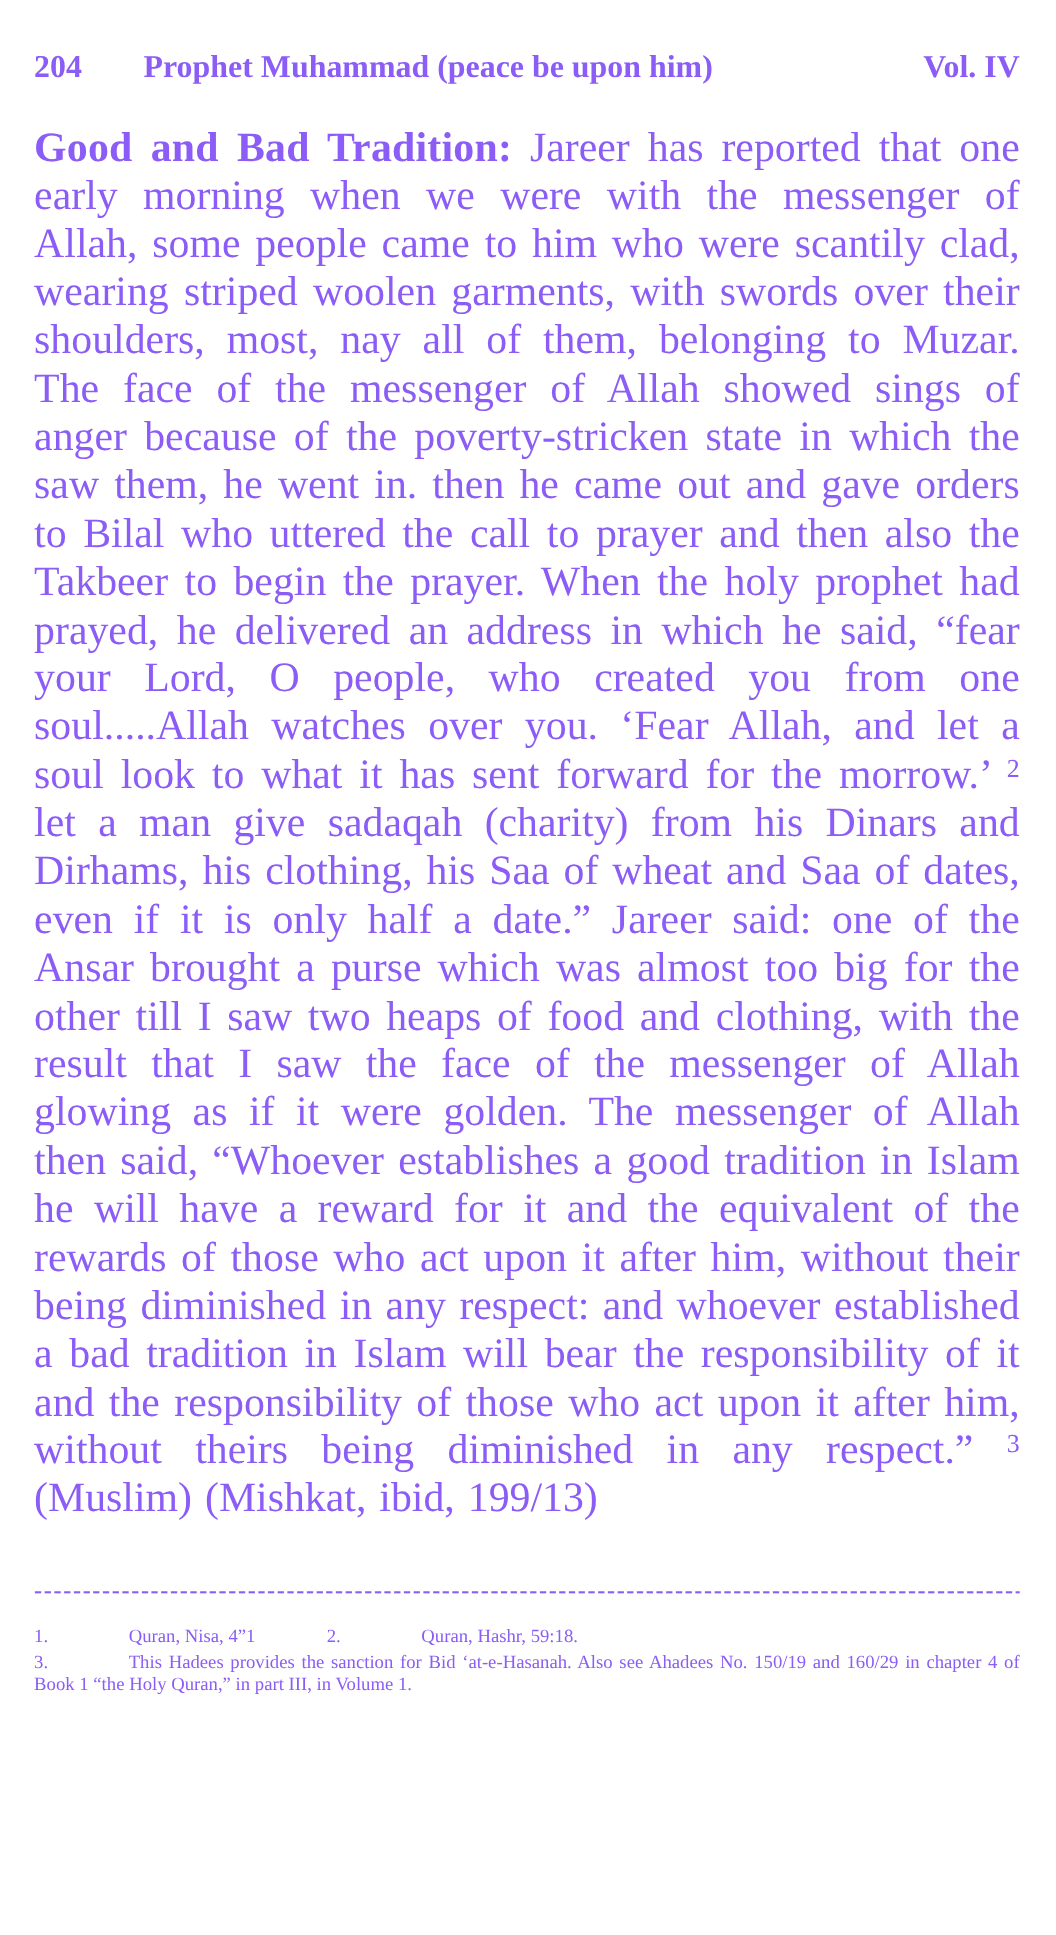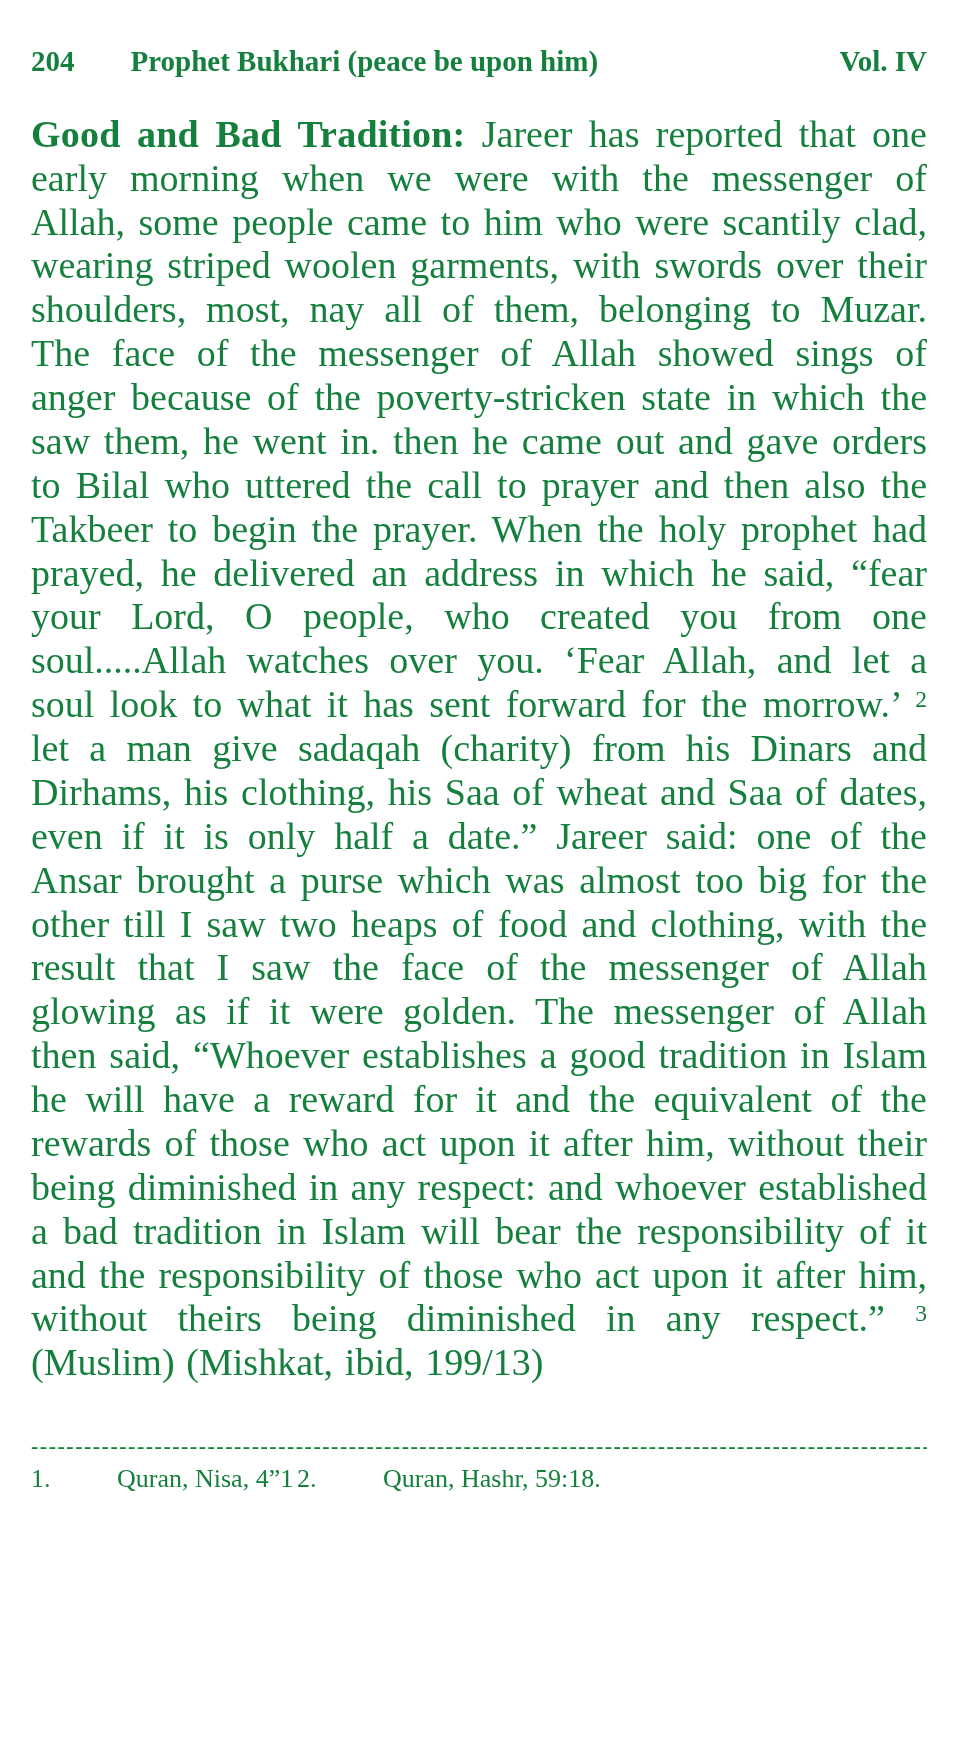--- a/index.html
+++ b/index.html
@@ -9,21 +9,21 @@
   }
   .page {
     position: relative;
     width: 960px;
     height: 1759px;
     margin: 0 auto;
     background: #ffffff;
     box-sizing: border-box;
     padding: 20px 33px 0 31px;
     font-family: "Liberation Serif", "DejaVu Serif", serif;
-    color: #15803d;
+    color: #8b5cf6;
     overflow: hidden;
   }
   .page-header {
     display: flex;
     align-items: baseline;
     font-weight: bold;
     font-size: 29px;
     line-height: 1.2;
     margin-bottom: 34px;
     white-space: nowrap;
@@ -60,23 +60,23 @@
     margin-top: 48px;
     font-size: 22px;
     font-weight: bold;
     letter-spacing: 1.5px;
     white-space: nowrap;
     overflow: hidden;
     height: 26px;
     line-height: 26px;
   }
   .footnotes {
-    font-size: 26px;
+    font-size: 17px;
     line-height: 1.2;
-    margin-top: 4px;
+    margin-top: 19px;
   }
   .fn-row {
     white-space: nowrap;
   }
   .fn-row .fn-num {
     display: inline-block;
     width: 86px;
   }
   .fn-row .fn-text-1 {
     display: inline-block;
@@ -95,28 +95,31 @@
     width: 86px;
   }
 </style>
 </head>
 <body>
 
 <div class="page">
 
   <header class="page-header">
     <span class="pnum">204</span>
-    <span class="ptitle">Prophet Bukhari (peace be upon him)</span>
+    <span class="ptitle">Prophet Muhammad (peace be upon him)</span>
     <span class="vol">Vol. IV</span>
   </header>
 
   <p class="body-para para1"><b>Good and Bad Tradition:</b><span> Jareer has reported that one early morning when we were with the messenger of Allah, some people came to him who were scantily clad, wearing striped woolen garments, with swords over their shoulders, most, nay all of them, belonging to Muzar. The face of the messenger of Allah showed sings of anger because of the poverty-stricken state in which the saw them, he went in. then he came out and gave orders to Bilal who uttered the call to prayer and then also the Takbeer to begin the prayer. When the holy prophet had prayed, he delivered an address in which he said, “fear your Lord, O people, who created you from one soul.....Allah watches over you. ‘Fear Allah, and let a soul look to what it has sent forward for the morrow.’ </span><sup class="fnref">2</sup><span> let a man give sadaqah (charity) from his Dinars and Dirhams, his clothing, his Saa of wheat and Saa of dates, even if it is only half a date.” Jareer said: one of the Ansar brought a purse which was almost too big for the other till I saw two heaps of food and clothing, with the result that I saw the face of the messenger of Allah glowing as if it were golden. The messenger of Allah then said, “Whoever establishes a good tradition in Islam he will have a reward for it and the equivalent of the rewards of those who act upon it after him, without their being diminished in any respect: and whoever established a bad tradition in Islam will bear the responsibility of it and the responsibility of those who act upon it after him, without theirs being diminished in any respect.” </span><sup class="fnref">3</sup><span> (Muslim) (Mishkat, ibid, 199/13)</span></p>
 
 
   <div class="fn-separator">---------------------------------------------------------------------------------------------------------------------</div>
 
   <div class="footnotes">
     <div class="fn-row">
       <span class="fn-num">1.</span><span class="fn-text-1">Quran, Nisa, 4”1</span><span class="fn-num-2">2.</span><span class="fn-text-2">Quran, Hashr, 59:18.</span>
     </div>
+    <div class="fn-note3">
+      <span class="fn-num">3.</span><span>This Hadees provides the sanction for Bid ‘at-e-Hasanah. Also see Ahadees No. 150/19 and 160/29 in chapter 4 of Book 1 “the Holy Quran,” in part III, in Volume 1.</span>
+    </div>
   </div>
 
 </div>
 
 </body></html>

